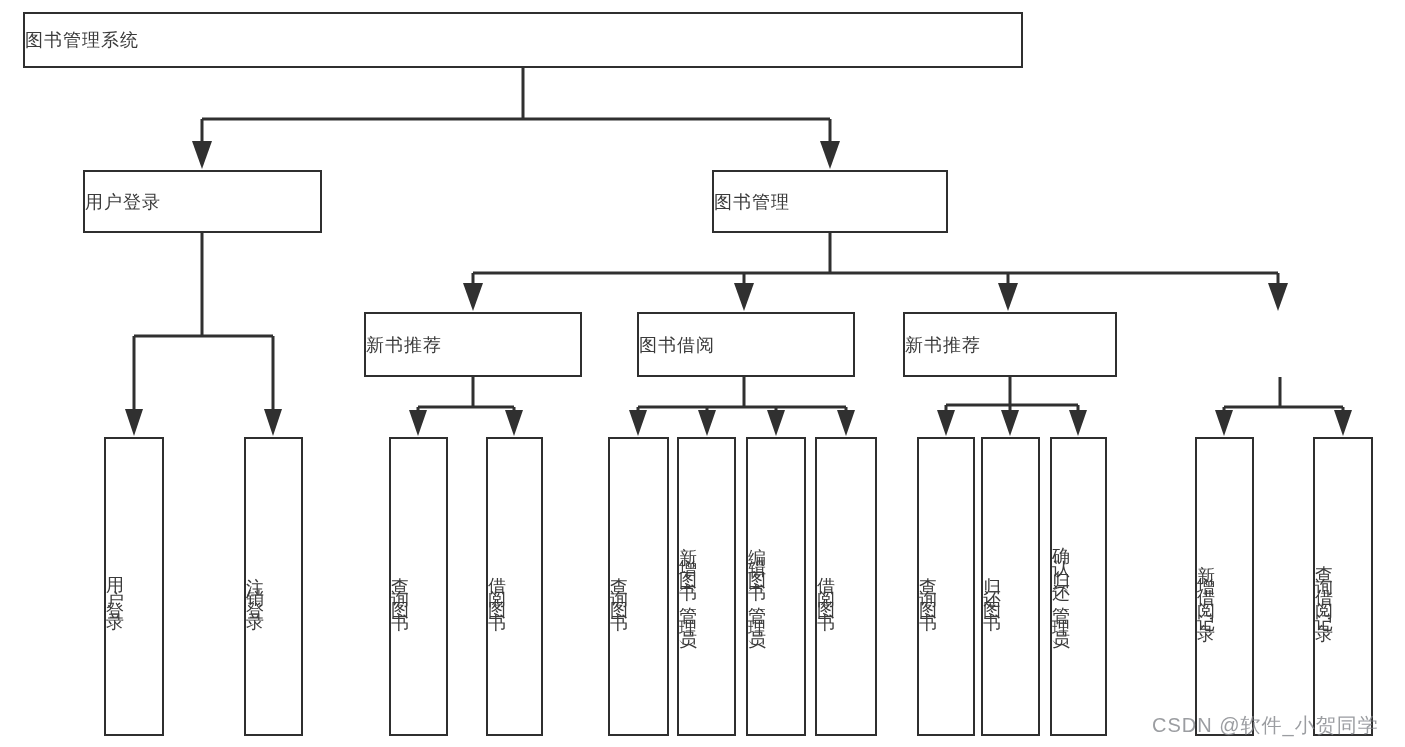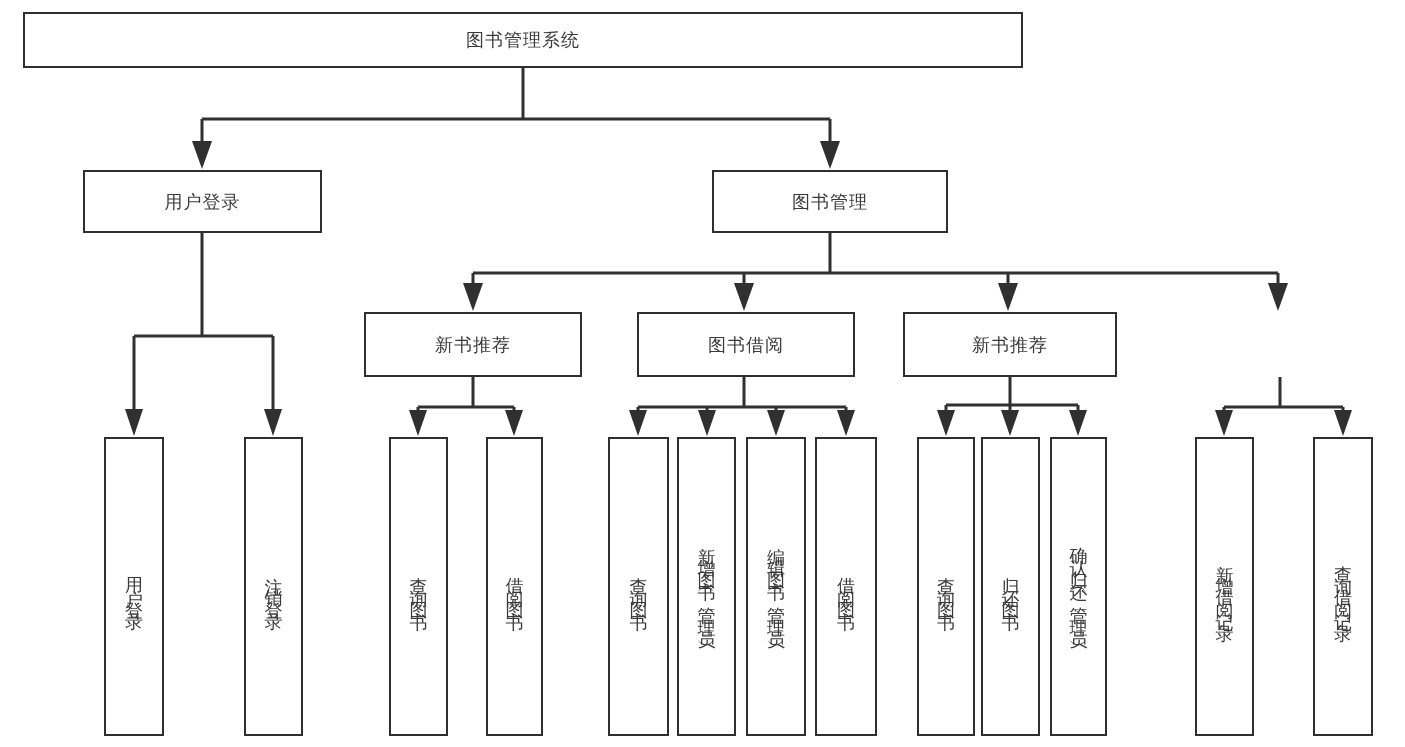--- a/index.html
+++ b/index.html
@@ -9,21 +9,21 @@
     background:#ffffff;
     font-family:"Liberation Sans","DejaVu Sans",sans-serif;
     overflow:hidden;
   }
   #connectors{position:absolute;left:0;top:0;width:1405px;height:747px;}
   .node{
     position:absolute;
     box-sizing:border-box;
     border:2.5px solid #2f2f2f;
     background:#ffffff;
-    display:flex;align-items:center;justify-content:center;
+    display:flex;align-items:center;
     color:#3a3a3a;font-size:18px;
     z-index:2;
   }
   .node .lbl{white-space:nowrap;letter-spacing:1px;}
   .vert .lbl{
     writing-mode:vertical-rl;
     text-orientation:mixed;
     letter-spacing:12px;
     line-height:1;
     white-space:normal;
@@ -164,13 +164,14 @@
   <div class="node vert" id="n-cb-confirm">
     <span class="lbl">确认归还（管理员）</span>
   </div>
   <div class="node vert" id="n-br-add">
     <span class="lbl">新增借阅记录</span>
   </div>
   <div class="node vert" id="n-br-query">
     <span class="lbl">查询借阅记录</span>
   </div>
 
+  <div id="watermark">CSDN @软件_小贺同学</div>
 </div>
 
 </body></html>

